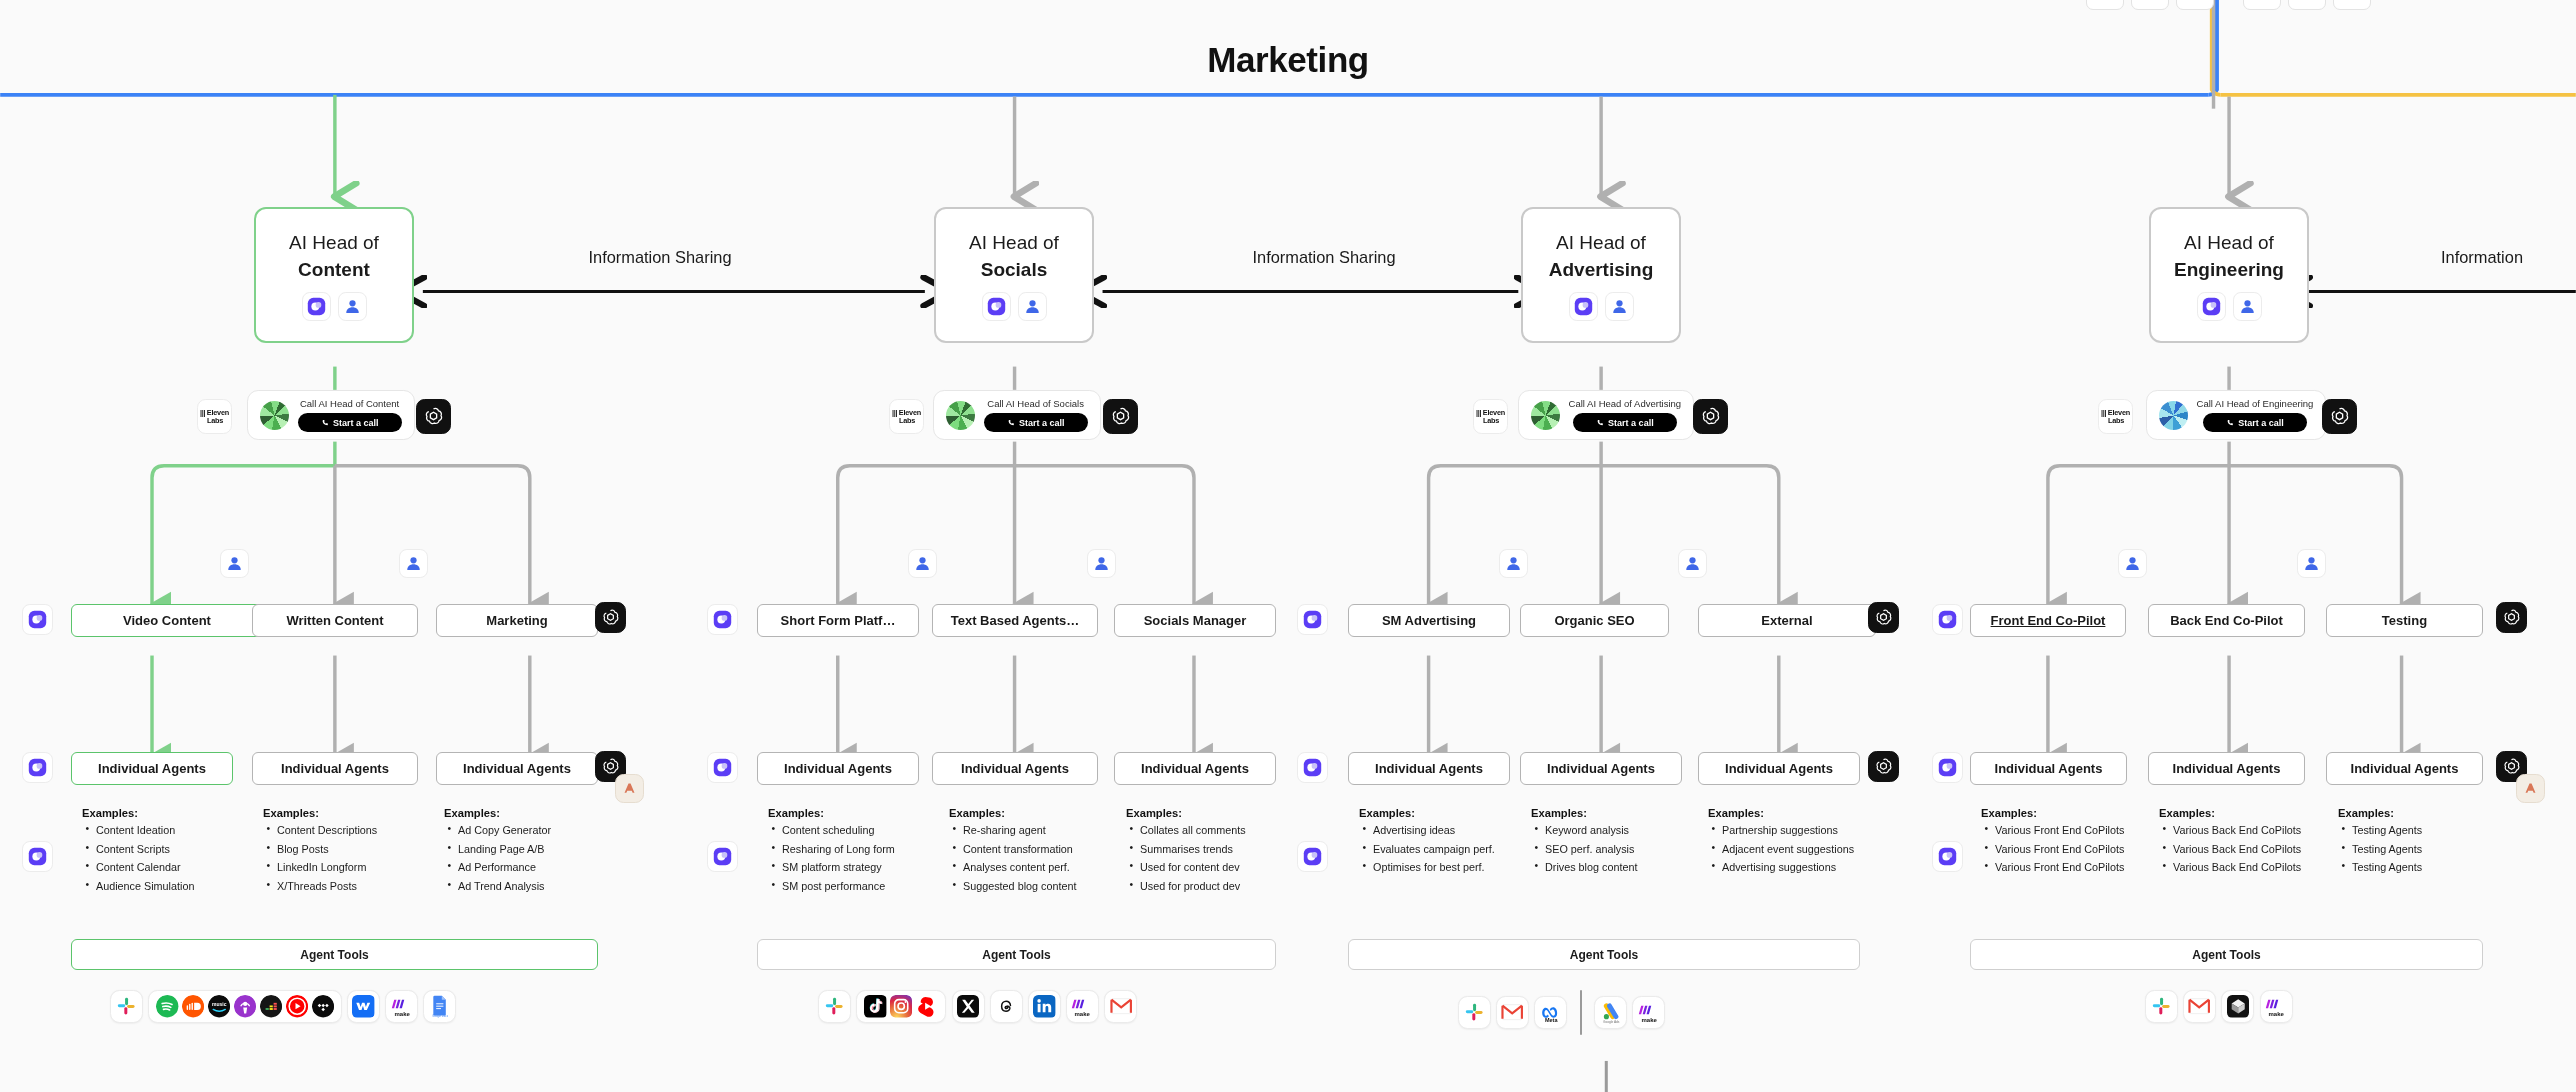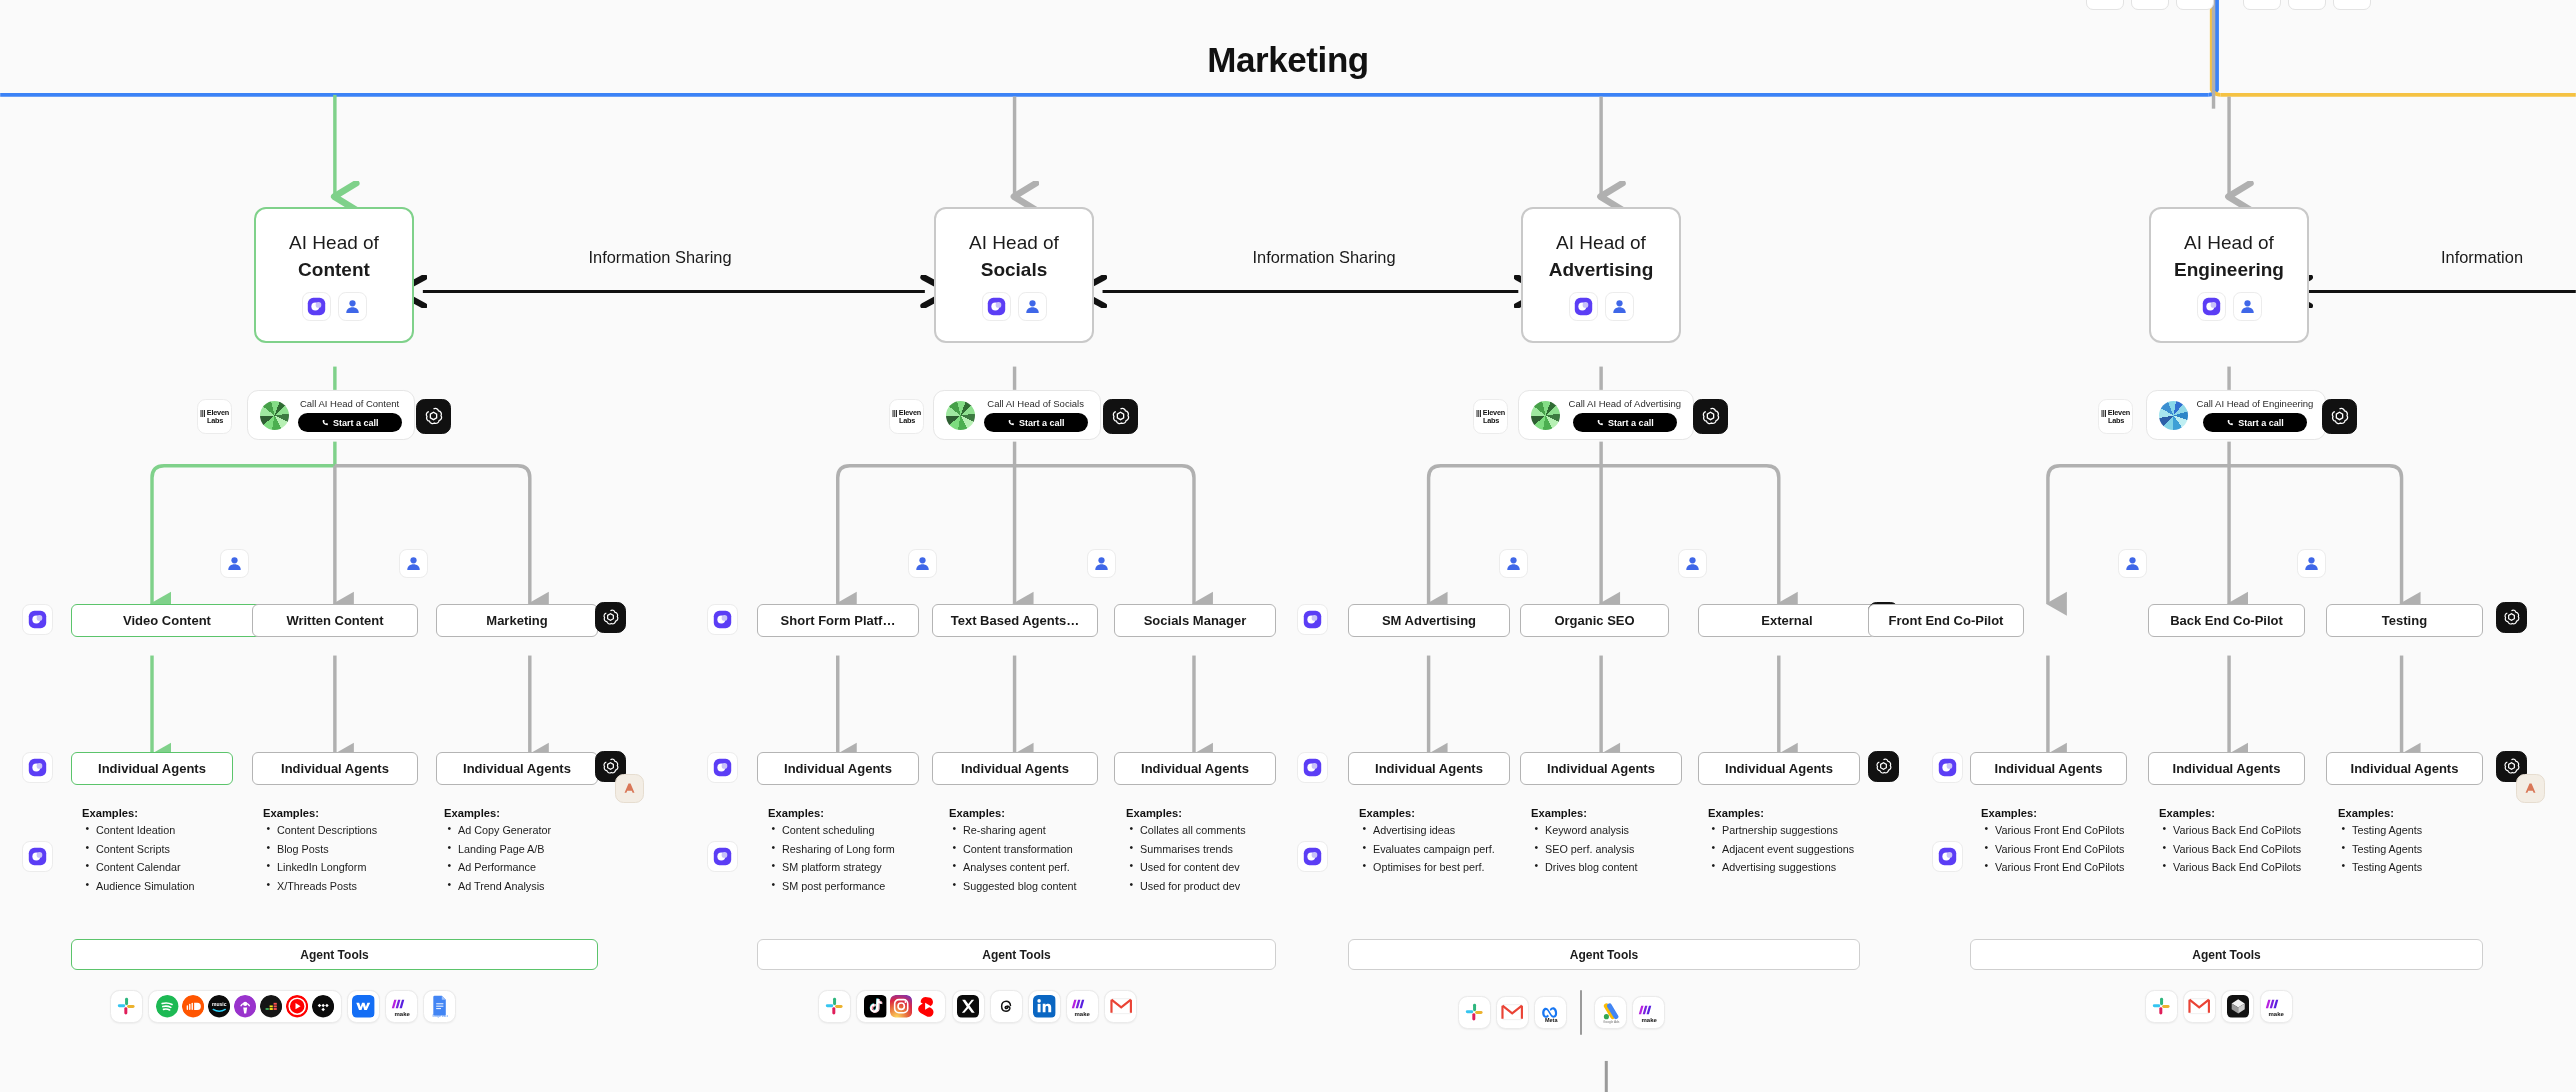--- a/index.html
+++ b/index.html
@@ -873,21 +873,21 @@
       </svg>
   </div>
 
   <div class="mini-icon" style="position:absolute;left:1932px;top:604px;width:31px;height:31px;z-index:4;">
     <svg width="19" height="19" viewBox="0 0 24 24">
         <rect x="1" y="1" width="22" height="22" rx="7" fill="#5b3df5"></rect>
         <circle cx="10.5" cy="12" r="5" fill="#fff"></circle>
         <circle cx="14.5" cy="10" r="3.6" fill="#c9c2f7"></circle>
       </svg>
   </div>
-  <div class="node" style="left:1868px;top:604px;width:156px;">Front End Co-Pilot</div>
+  <div class="node" style="left:1970px;top:604px;width:156px;text-decoration:underline;">Front End Co-Pilot</div>
   <div class="node" style="left:2148px;top:604px;width:157px;">Back End Co-Pilot</div>
   <div class="node" style="left:2326px;top:604px;width:157px;">Testing</div>
   <div class="side-icon dark" style="left:2496px;top:602px;width:31px;height:31px;">
     <svg width="19" height="19" viewBox="0 0 24 24" fill="none" stroke="#fff" stroke-width="1.5">
         <path d="M12 3.4c2.1-1.6 5.1-.4 5.7 2.2 2.6.3 4.1 3 2.9 5.3 1.5 2.1.4 5.1-2.2 5.7-.3 2.6-3 4.1-5.3 2.9-2.1 1.5-5.1.4-5.7-2.2-2.6-.3-4.1-3-2.9-5.3C3 10 4.1 7 6.7 6.4"></path>
         <path d="M8.4 9.3 12 7.2l3.6 2.1v4.2L12 15.6l-3.6-2.1z"></path>
       </svg>
   </div>
 
   <div class="mini-icon" style="position:absolute;left:1932px;top:752px;width:31px;height:31px;z-index:4;">

